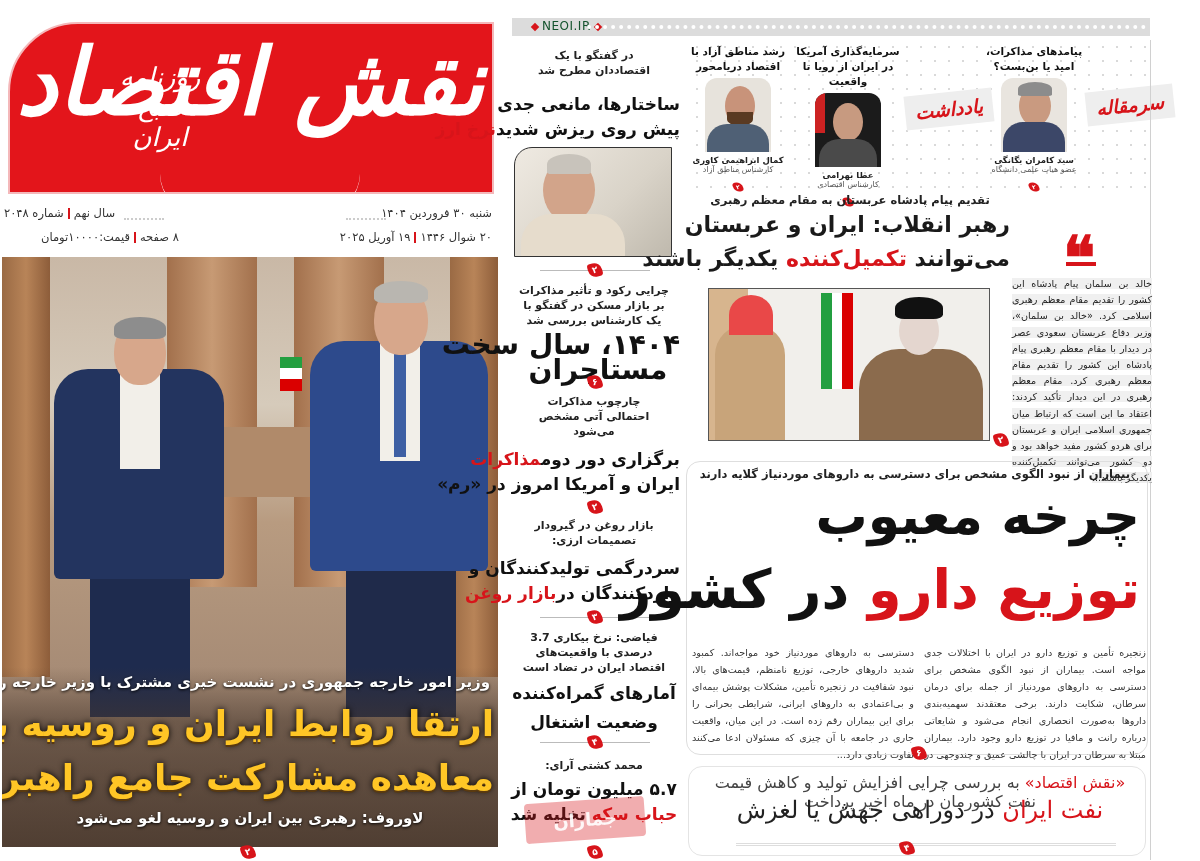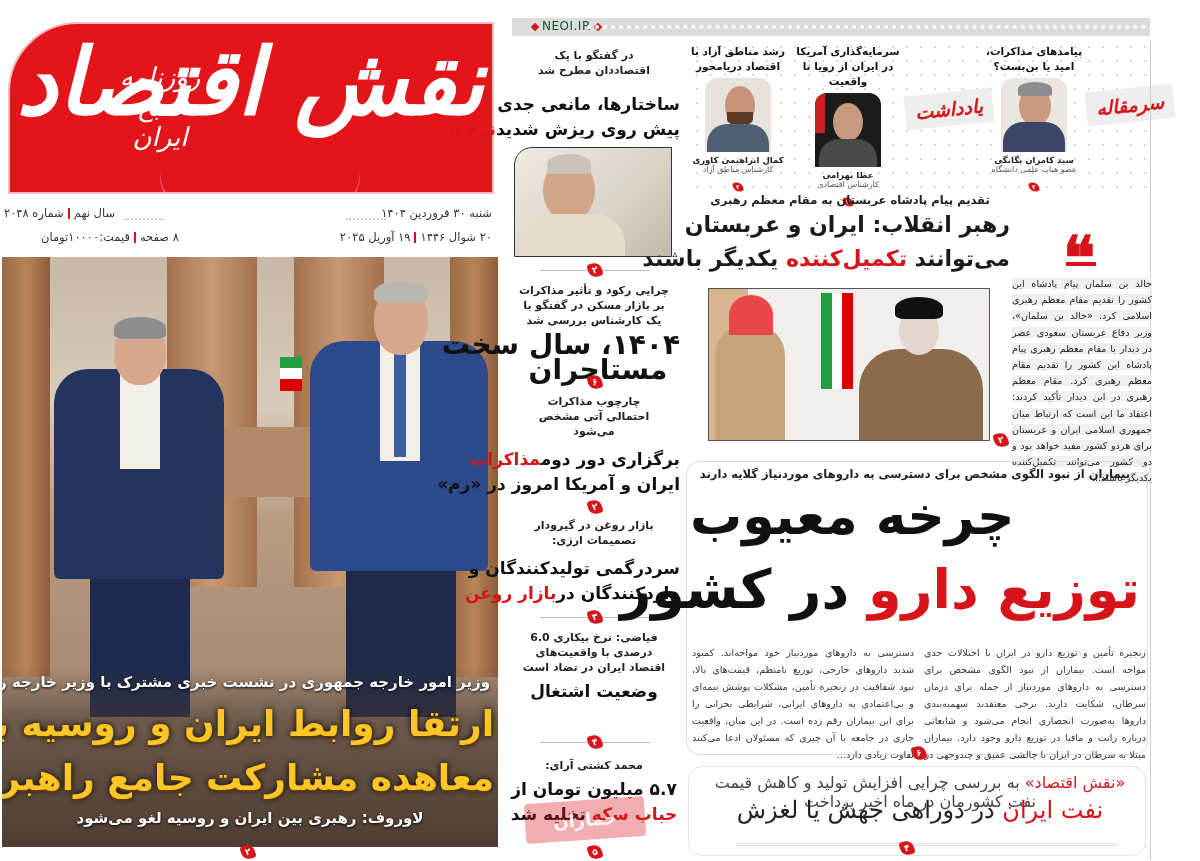--- a/index.html
+++ b/index.html
@@ -67,21 +67,21 @@
   .saudi-title { position: absolute; left: 690px; width: 320px; text-align: center; direction: rtl; font-size: 22px; font-weight: bold; white-space: nowrap; }
   #saudi-photo { left: 708px; top: 288px; width: 282px; height: 153px; border: 1px solid #555; overflow: hidden; background: linear-gradient(90deg,#d7b58e 0 14%,#f1efeb 14% 100%); }
   #quote-mark { left: 1063px; top: 228px; font-size: 60px; font-weight: bold; color: #d7141a; font-family: "DejaVu Serif", serif; line-height: 60px; }
   #quote-underline { left: 1066px; top: 262px; width: 30px; height: 4px; background: #d7141a; }
   #saudi-body { left: 1012px; top: 276px; width: 140px; font-size: 9.6px; line-height: 16.2px; text-align: justify; direction: rtl; color: #222; }
   #saudi-body span { background: #f0f0f0; }
 
   
   #drug-box { left: 686px; top: 461px; width: 462px; height: 294px; border: 1px solid #dedede; border-radius: 14px; }
   #drug-kicker { left: 690px; top: 467px; width: 450px; font-size: 11.5px; font-weight: bold; text-align: center; direction: rtl; color: #222; }
-  .drug-title { position: absolute; left: 690px; width: 450px; text-align: left; direction: rtl; font-weight: 900; white-space: nowrap; }
+  .drug-title { position: absolute; left: 690px; width: 450px; text-align: right; direction: rtl; font-weight: 900; white-space: nowrap; }
   .drug-body { position: absolute; top: 644px; width: 222px; font-size: 9.6px; line-height: 17px; text-align: justify; direction: rtl; color: #333; }
 
   
   #oil-box { left: 688px; top: 766px; width: 458px; height: 90px; border: 1px solid #e4e4e4; border-radius: 14px; }
   #oil-kicker { left: 700px; top: 773px; width: 440px; font-size: 16px; text-align: center; direction: rtl; color: #444; }
   #oil-title { left: 700px; top: 796px; width: 440px; font-size: 24px; text-align: center; direction: rtl; font-family: "DejaVu Serif", serif; color: #222; }
   #oil-divider { left: 736px; top: 843px; width: 380px; border-top: 3px double #ddd; }
 </style>
 </head>
 <body>
@@ -183,21 +183,22 @@
   <div class="mid-kicker">بازار روغن در گیرودار تصمیمات ارزی:</div>
   <div class="mid-title" style="margin-top:8px;">سردرگمی تولیدکنندگان و</div>
   <div class="mid-title"><span>واردکنندگان در</span><span class="red">بازار روغن</span></div>
 </div>
 <div class="divider-badge" style="top:610px;">
     <span class="line"></span>
     <span class="page-badge">۳</span>
   </div>
 
 <div class="mid-item" style="top:630px;">
-  <div class="mid-kicker" style="width:150px; margin:0 auto;">فیاضی: نرخ بیکاری 6.0 درصدی با واقعیت‌های اقتصاد ایران در تضاد است</div>
+  <div class="mid-kicker" style="width:150px; margin:0 auto;">فیاضی: نرخ بیکاری 3.7 درصدی با واقعیت‌های اقتصاد ایران در تضاد است</div>
+  <div class="mid-title" style="margin-top:6px;">آمارهای گمراه‌کننده</div>
   <div class="mid-title red" style="margin-top:4px;">وضعیت اشتغال</div>
 </div>
 <div class="divider-badge" style="top:735px;">
     <span class="line"></span>
     <span class="page-badge">۴</span>
   </div>
 
 <div class="mid-item" style="top:758px;">
   <div class="mid-kicker">محمد کشتی آرای:</div>
   <div class="mid-title" style="margin-top:4px;">۵.۷ میلیون تومان از</div>

